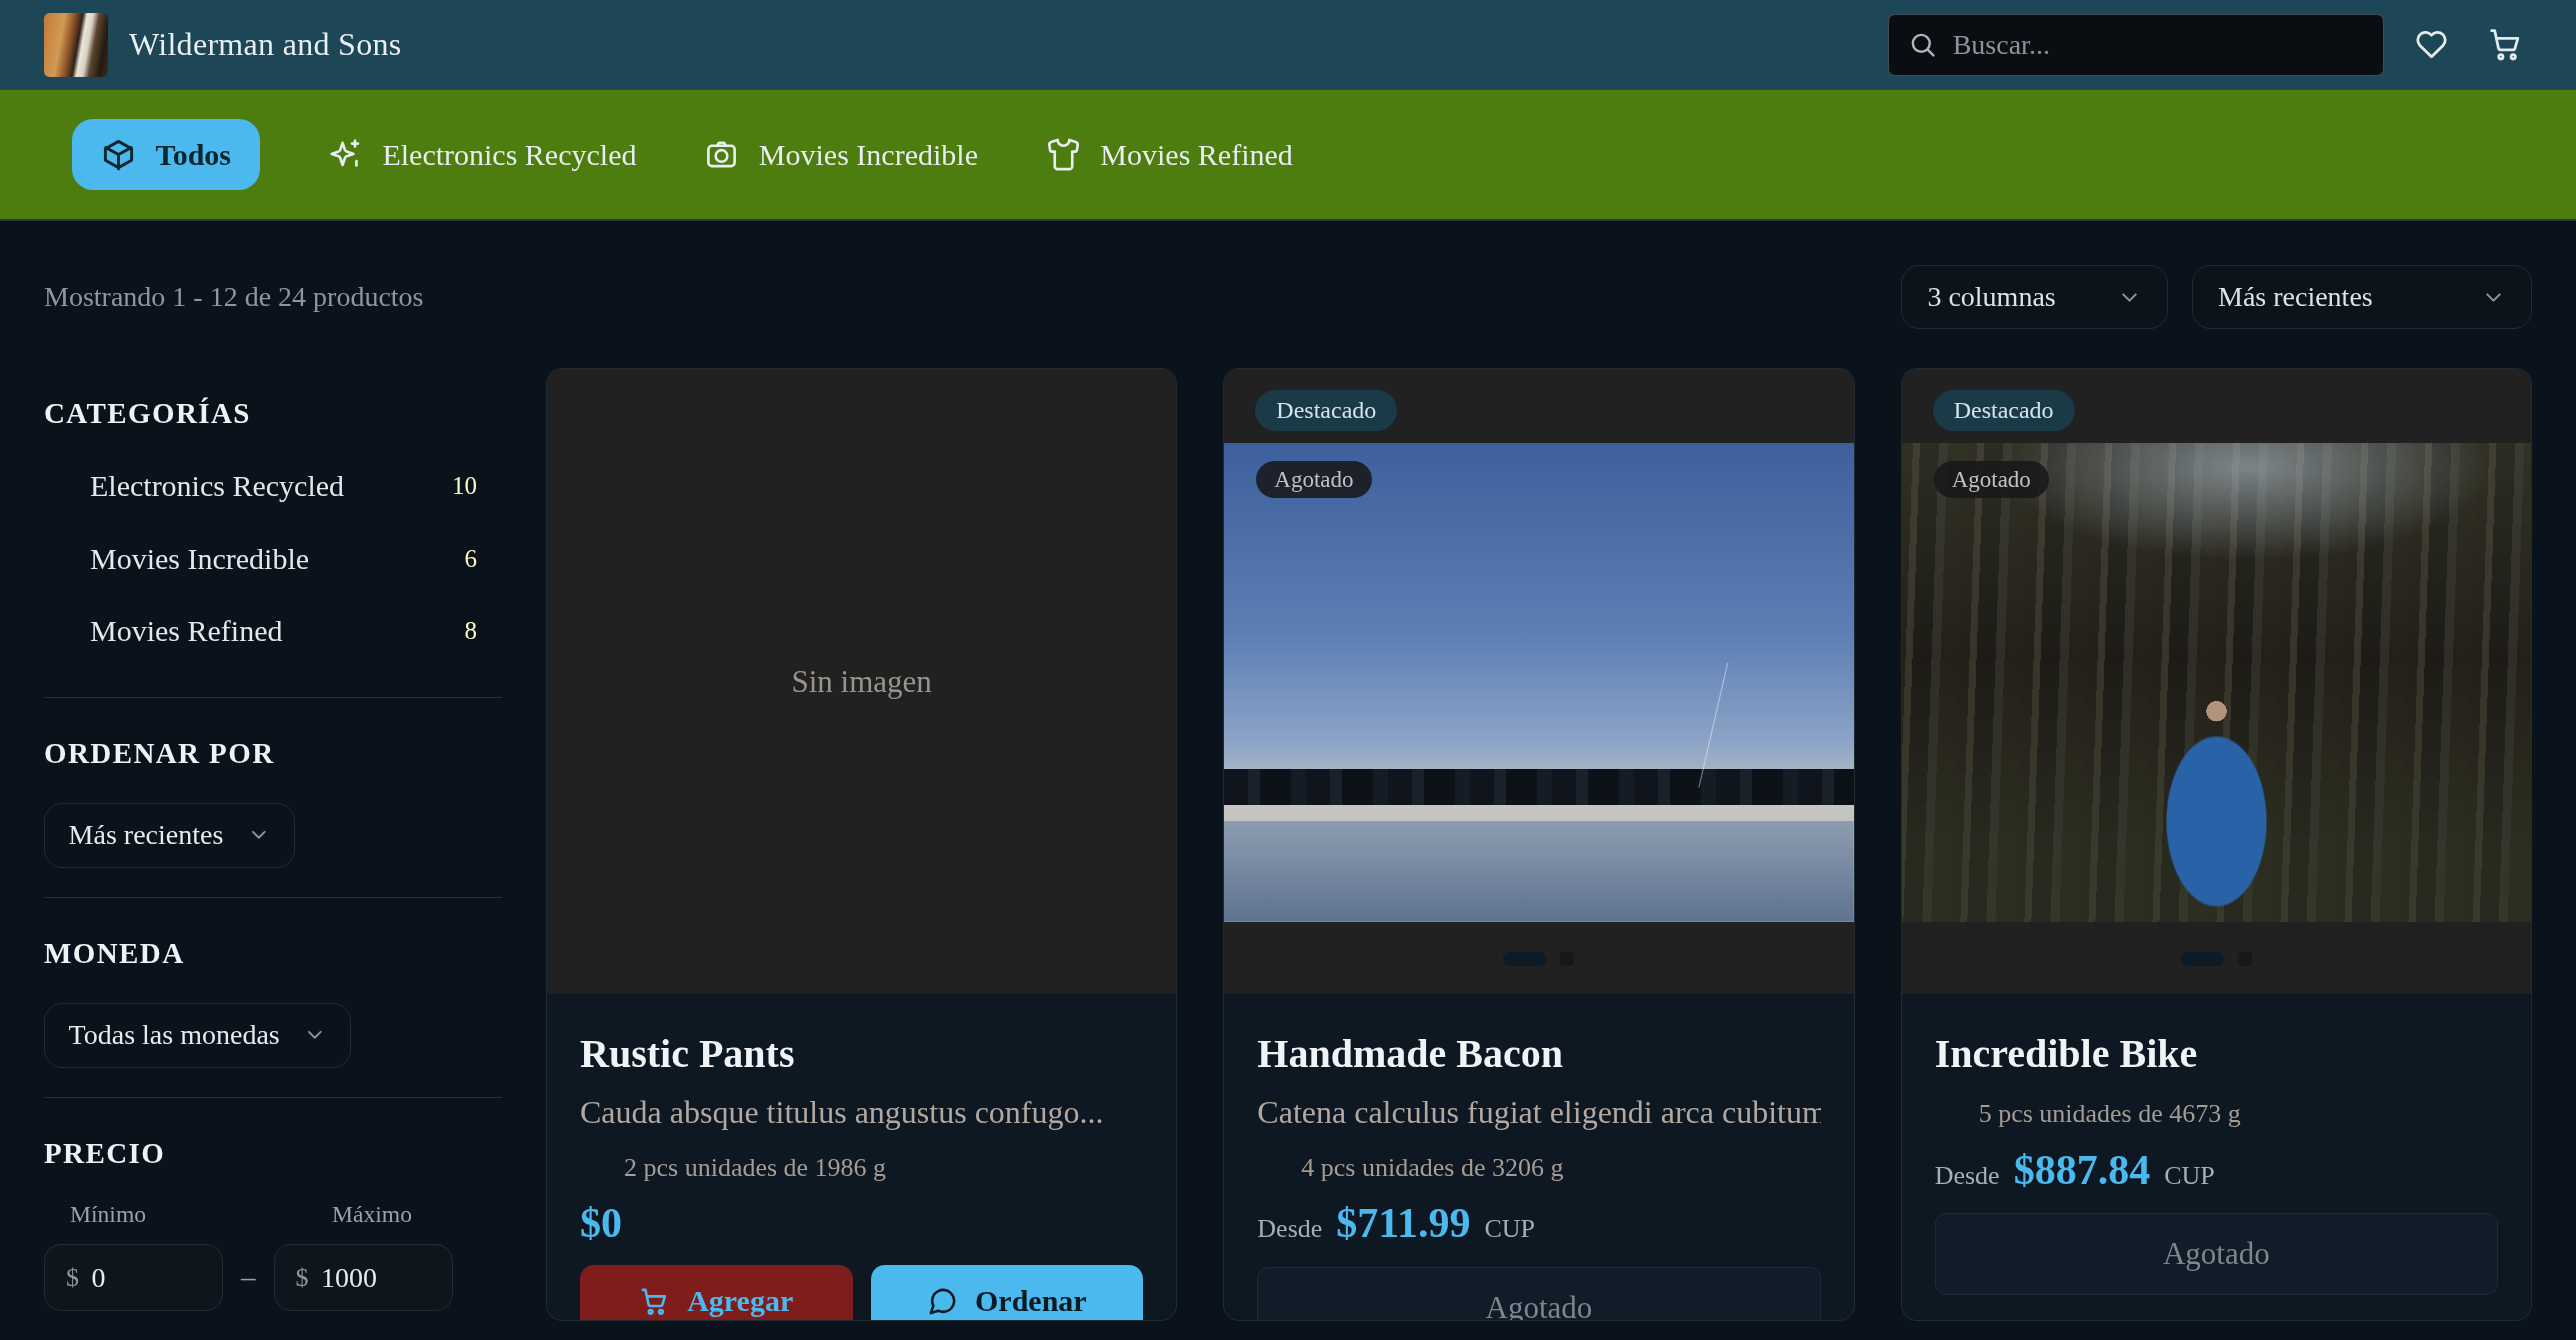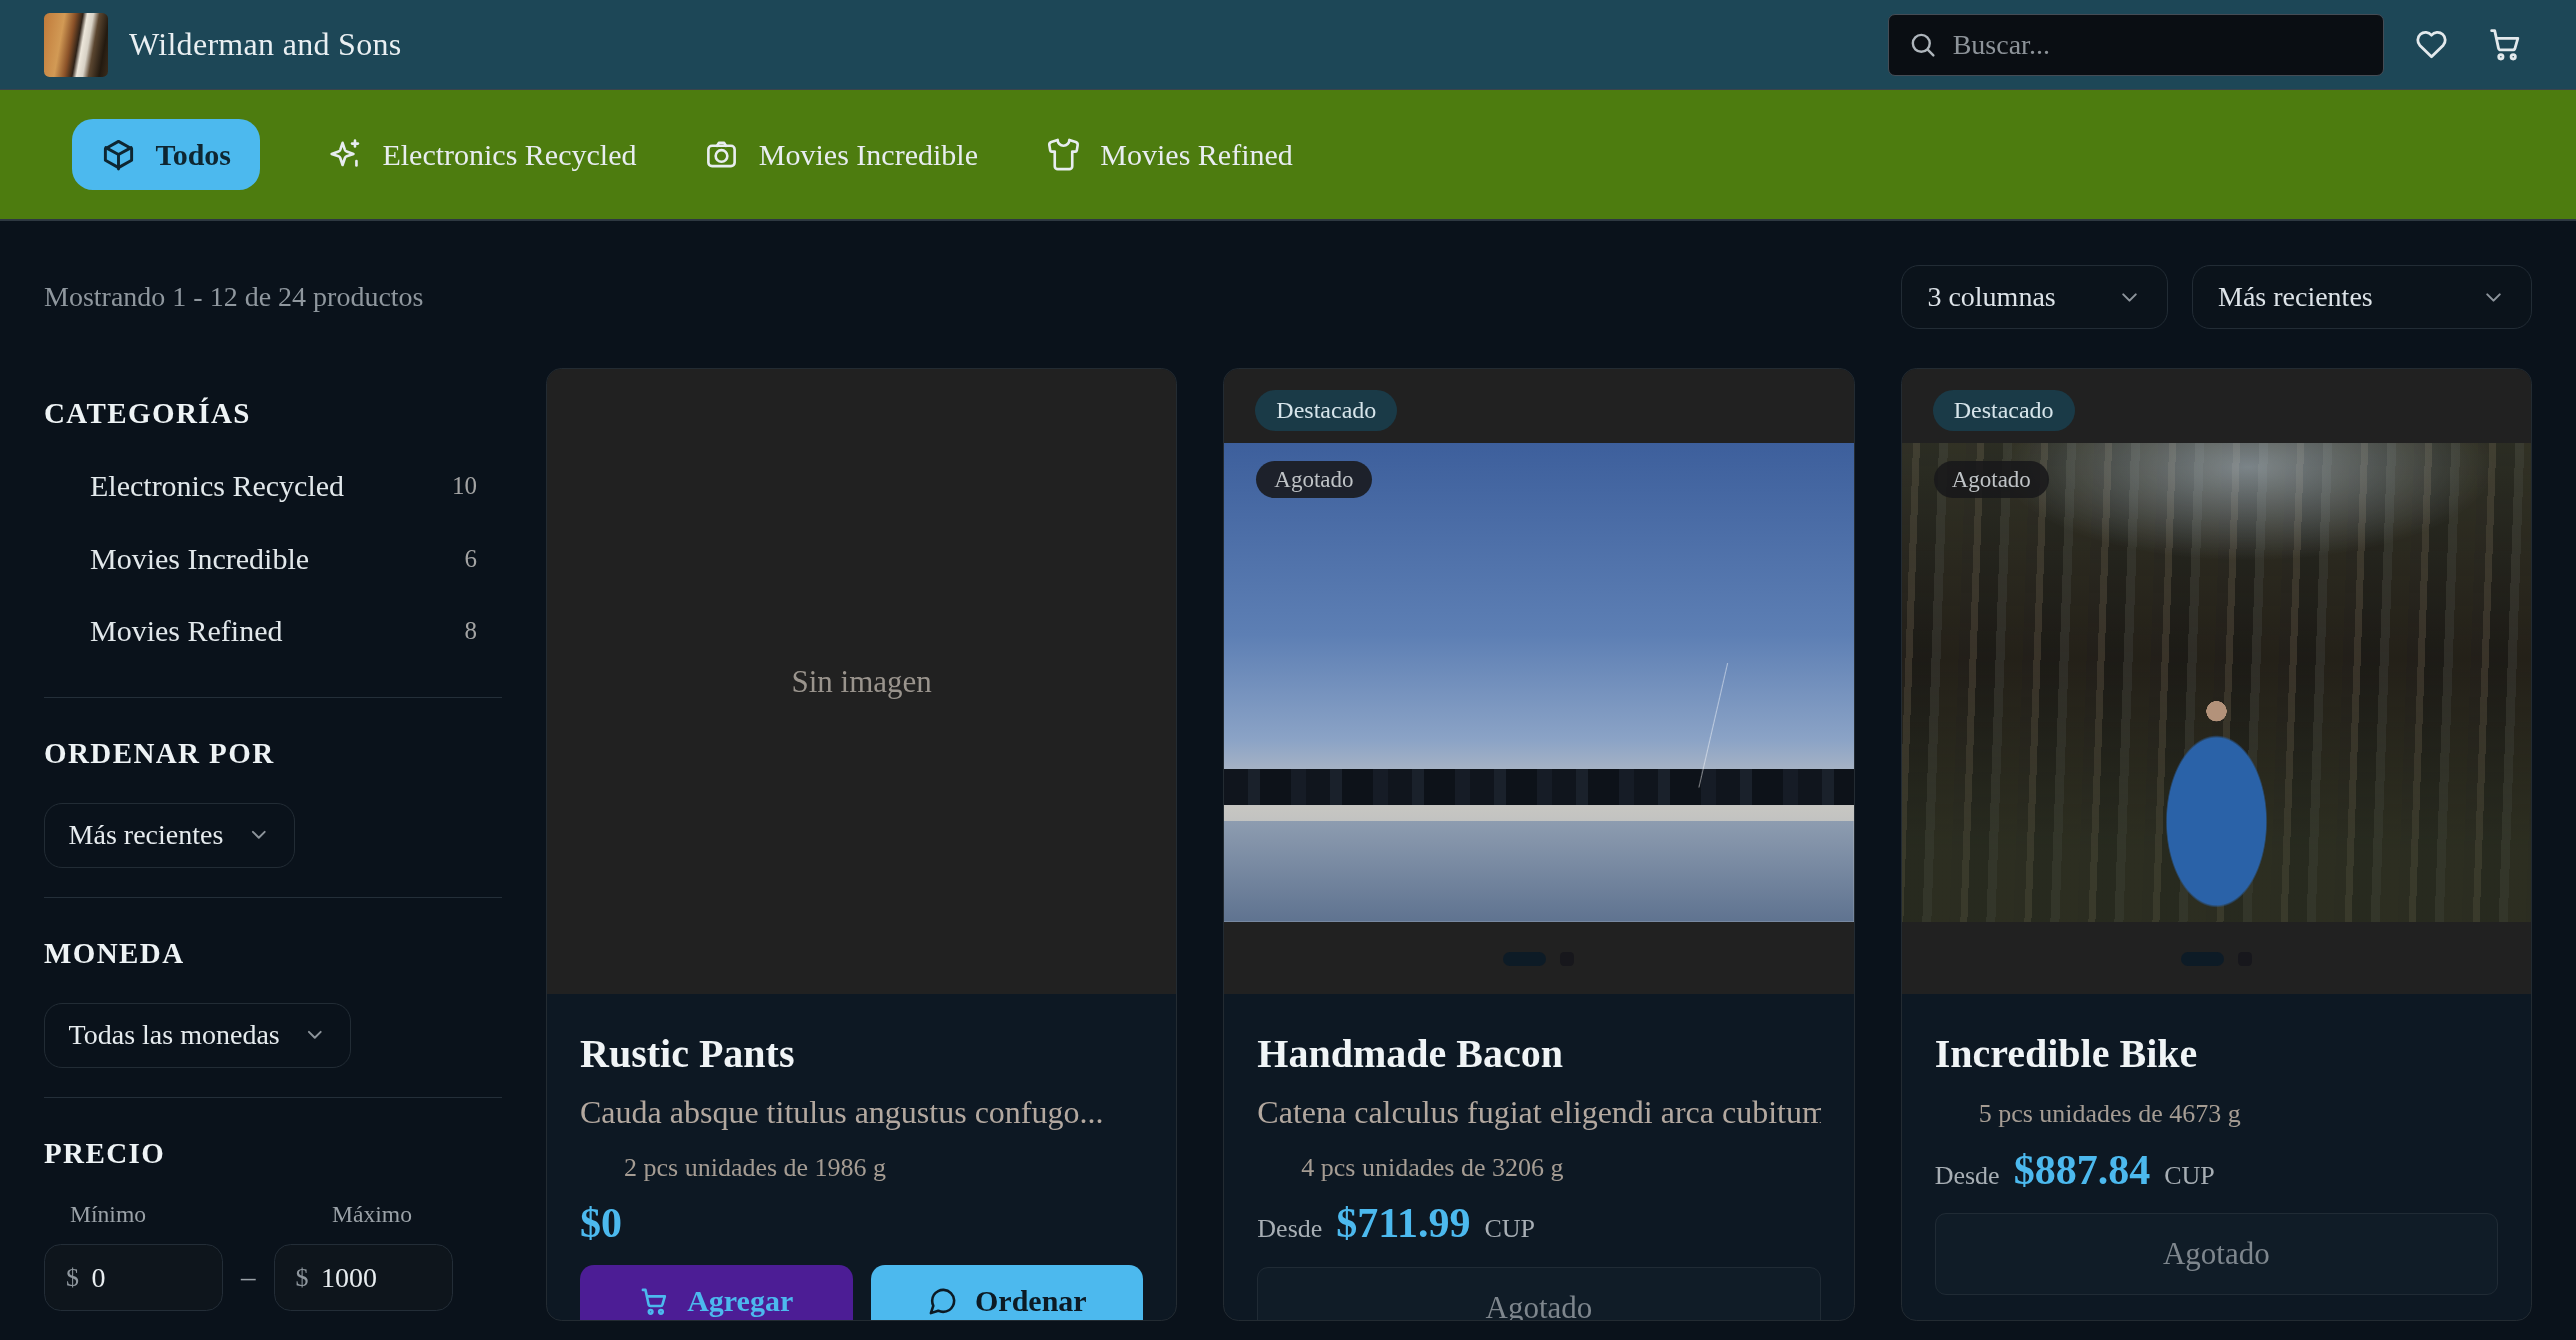--- a/index.html
+++ b/index.html
@@ -70,21 +70,21 @@
 
   
   .sidebar { width:458px; flex-shrink:0; padding-top:29px; }
   .side-title { font-size:29px; font-weight:bold; color:#eef3f5; letter-spacing:1.4px; }
   .cat-list { margin-top:19.4px; }
   .cat-row {
     display:flex; align-items:center; justify-content:space-between;
     padding:19.4px 25px 19.4px 46px; cursor:pointer;
   }
   .cat-label { font-size:30px; color:#e2e8eb; }
-  .cat-count { font-size:25px; color:#a3a3a3; }
+  .cat-count { font-size:25px; color:#fef9c3; }
   .divider { border:none; border-top:1.4px solid #242f39; margin:29px 0 39px; }
   .side-select {
     margin-top:33px;
     height:65px; border:1.4px solid #222c35; border-radius:18px; background:transparent;
     display:inline-flex; align-items:center; gap:23.6px; padding:0 23.6px;
     font-size:28px; color:#e6ebee; cursor:pointer;
   }
   .price-labels { display:flex; margin-top:31px; }
   .price-label { font-size:23.6px; color:#9aa1a7; }
   .price-label.min { margin-left:26px; }
@@ -151,21 +151,21 @@
   .p-units { font-size:26px; color:#a59c93; margin-top:22px;margin-left:44px; }
   .p-price-row { margin-top:16.7px; display:flex; align-items:baseline; gap:14px; }
   .p-price { font-size:42px; font-weight:bold; color:#4cb9ee; }
   .p-price-aux { font-size:26px; color:#a7aeb4; }
   .btn-row { display:flex; gap:18px; margin-top:18px; }
   .btn {
     flex:1; height:72px; border:none; border-radius:14px; cursor:pointer;
     display:flex; align-items:center; justify-content:center; gap:16.7px;
     font-family:inherit; font-size:30px; font-weight:bold;
   }
-  .btn-add { background:#4c1d95; color:#4cb9ee; }
+  .btn-add { background:#7f1d1d; color:#4cb9ee; }
   .btn-order { background:#4cb9ee; color:#0c1a24; }
   .btn-soldout {
     margin-top:19.4px; height:82px; width:100%;
     background:#101c27; border:1.4px solid #202b35; border-radius:11px;
     color:#7e868d; font-family:inherit; font-size:31px; cursor:default;
     display:flex; align-items:center; justify-content:center;
   }
 </style>
 </head>
 <body>

